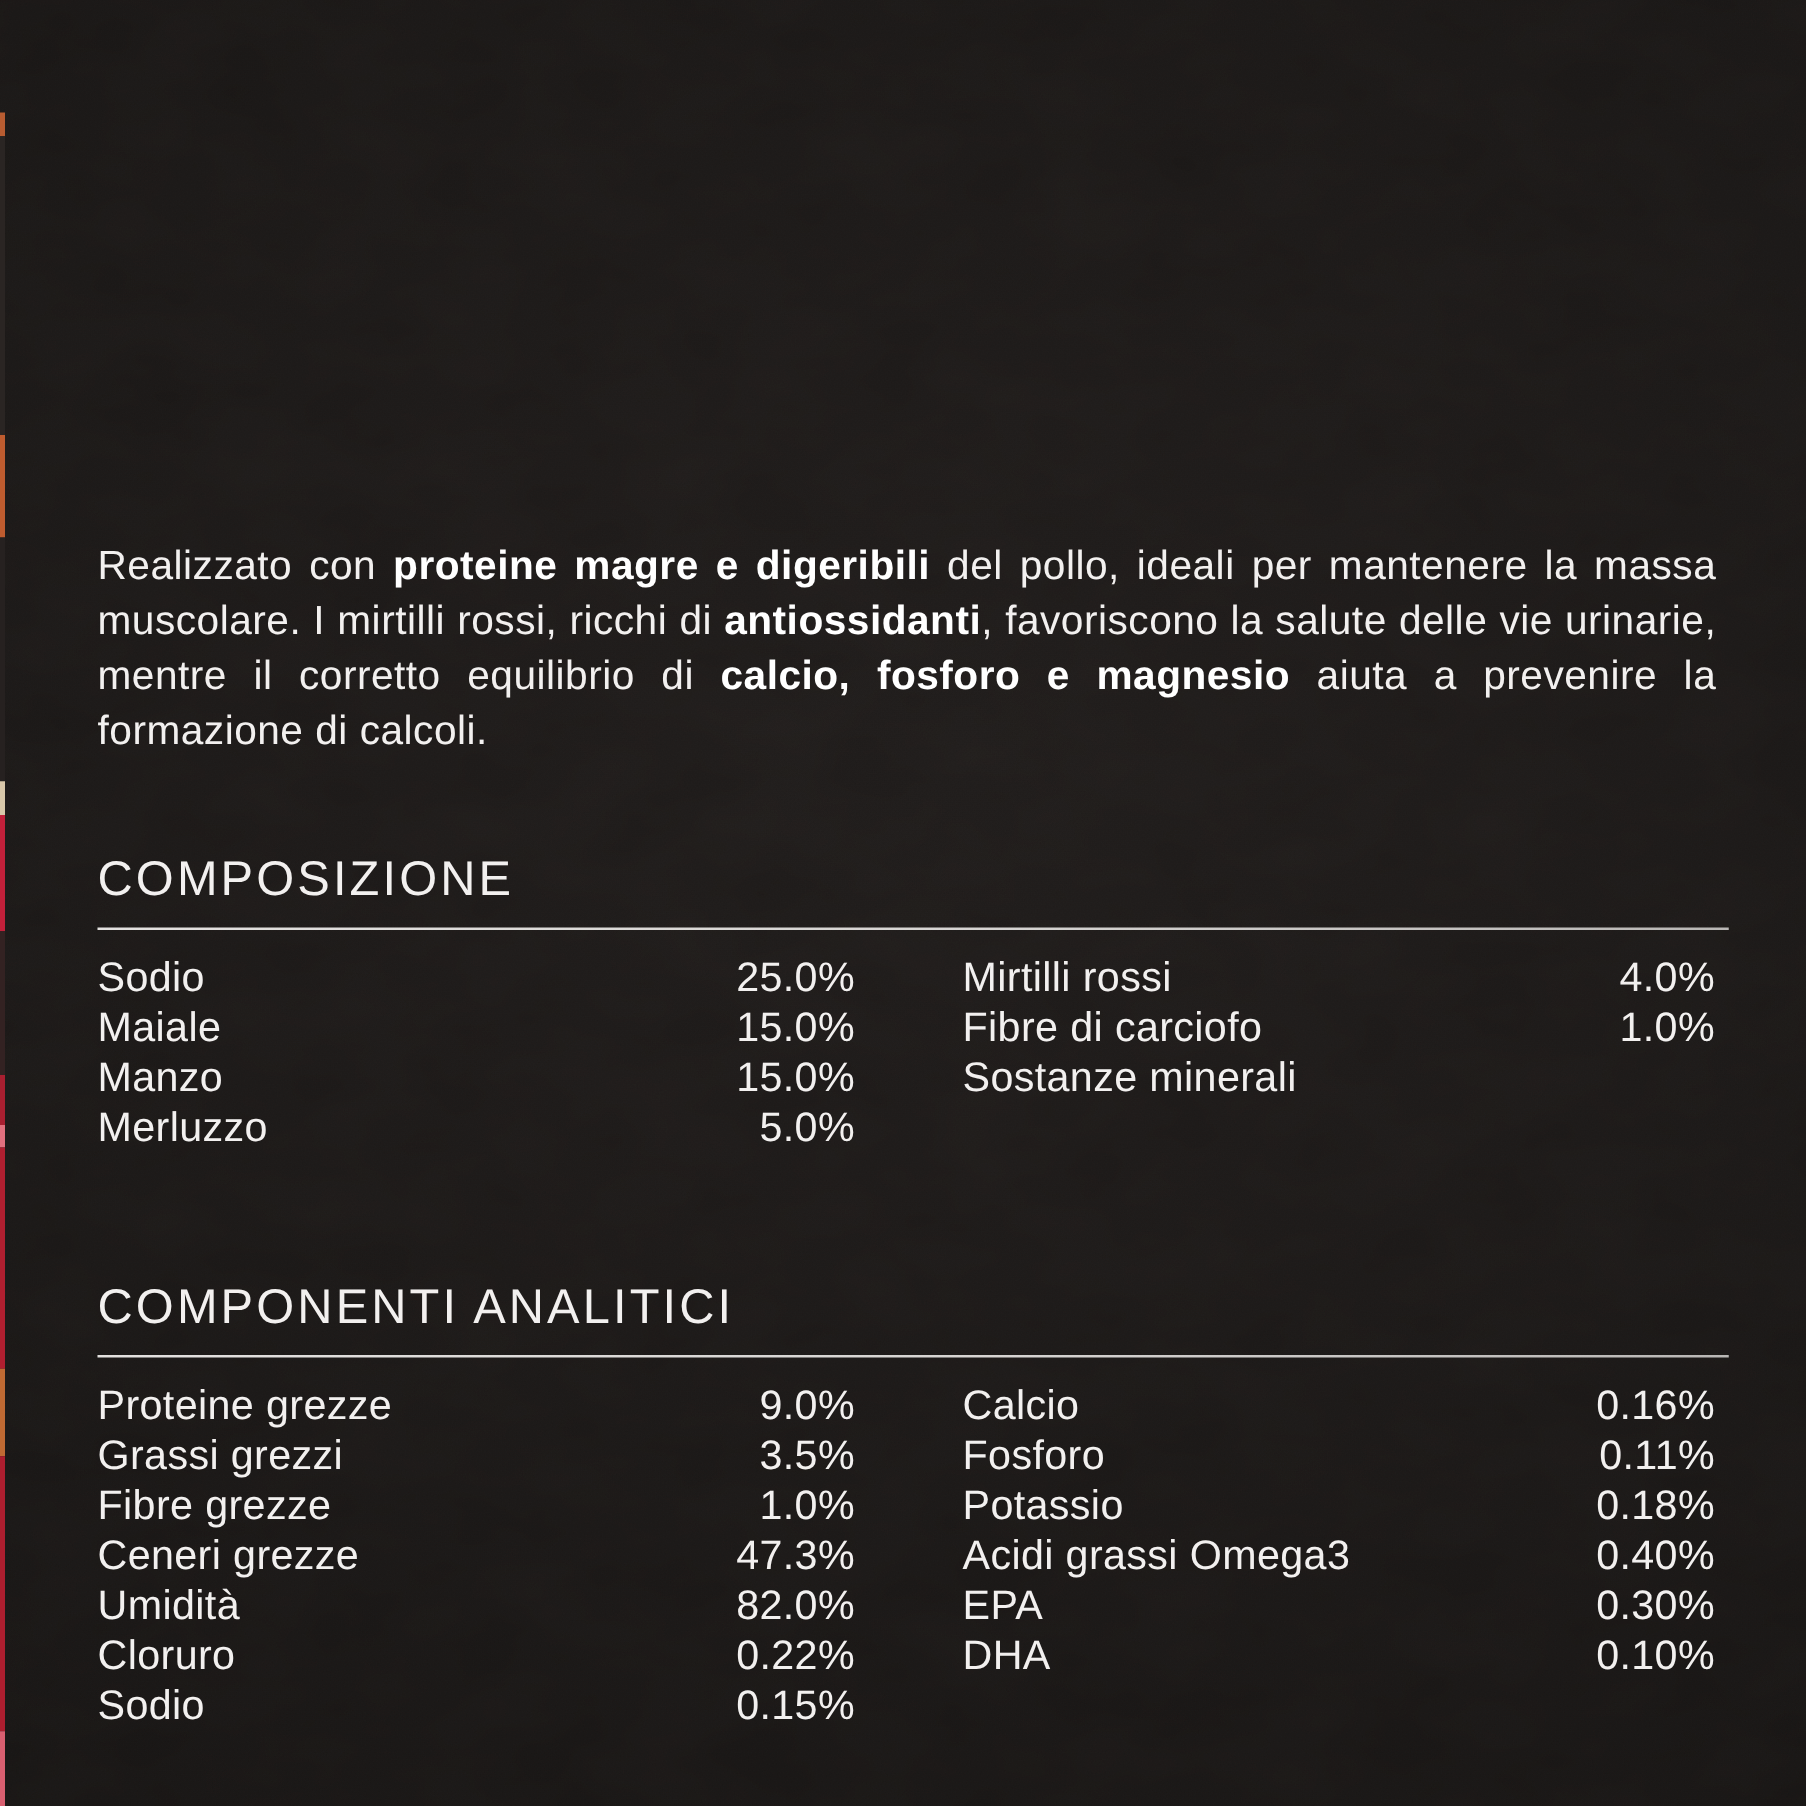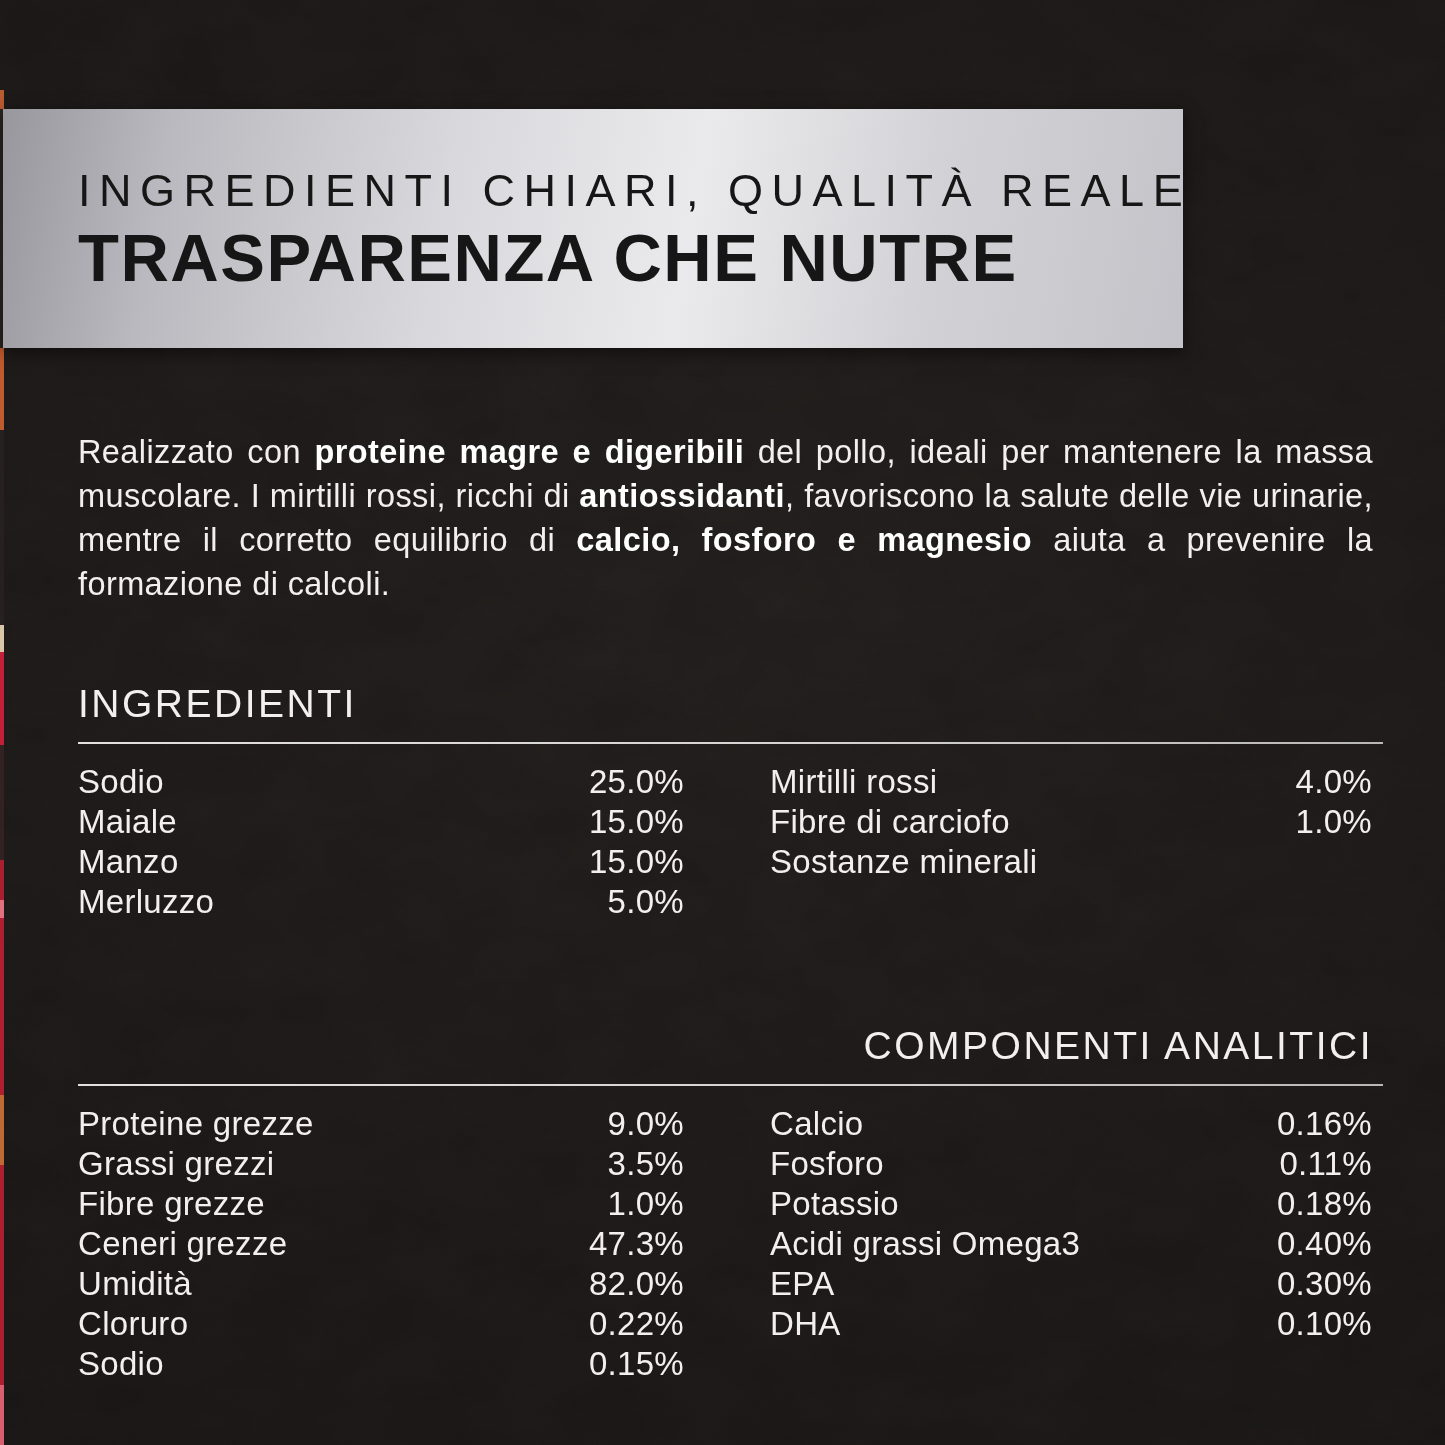--- a/index.html
+++ b/index.html
@@ -91,21 +91,21 @@
   }
   .intro b{color:#ffffff;}
   .section-heading{
     font-size:39px;
     line-height:48px;
     font-weight:400;
     letter-spacing:2.5px;
     color:var(--text);
   }
   .sec-composizione .section-heading{margin-top:74px;}
-  .sec-componenti  .section-heading{margin-top:100px;text-align:right;}
+  .sec-componenti  .section-heading{margin-top:100px;}
   .divider{
     margin-top:14px;
     width:1305px;
     height:2px;
     border:none;
     background:linear-gradient(90deg, #e3e1df 0%, var(--line) 55%, #b9b7b5 100%);
   }
   .cols{
     margin-top:18px;
     display:grid;
@@ -154,31 +154,27 @@
       <div style="height: 93px; background: rgb(194, 32, 58);"></div>
       <div style="height: 115px; background: rgb(51, 34, 34);"></div>
       <div style="height: 40px; background: rgb(169, 31, 48);"></div>
       <div style="height: 18px; background: rgb(226, 112, 126);"></div>
       <div style="height: 177px; background: rgb(176, 31, 48);"></div>
       <div style="height: 70px; background: rgb(192, 106, 51);"></div>
       <div style="height: 220px; background: rgb(173, 30, 47);"></div>
       <div style="height: 60px; background: rgb(217, 95, 112);"></div>
     </div>
 
-  <div class="banner">
-    <div class="kicker">INGREDIENTI CHIARI, QUALITÀ REALE</div>
-    <div class="title">TRASPARENZA CHE NUTRE</div>
-  </div>
 
   <div class="content">
 
     <p class="intro"><span>Realizzato con </span><b>proteine magre e digeribili</b><span> del pollo, ideali per mantenere la massa muscolare. I mirtilli rossi, ricchi di </span><b>antiossidanti</b><span>, favoriscono la salute delle vie urinarie, mentre il corretto equilibrio di </span><b>calcio, fosforo e magnesio</b><span> aiuta a prevenire la formazione di calcoli.</span></p>
 
     <section class="sec-composizione">
-      <h2 class="section-heading">INGREDIENTI</h2>
+      <h2 class="section-heading">COMPOSIZIONE</h2>
       <div class="divider"></div>
       <div class="cols">
         <div class="col">
             <div class="row">
               <span class="lbl">Sodio</span>
               <span class="val">25.0%</span>
             </div>
             <div class="row">
               <span class="lbl">Maiale</span>
               <span class="val">15.0%</span>

